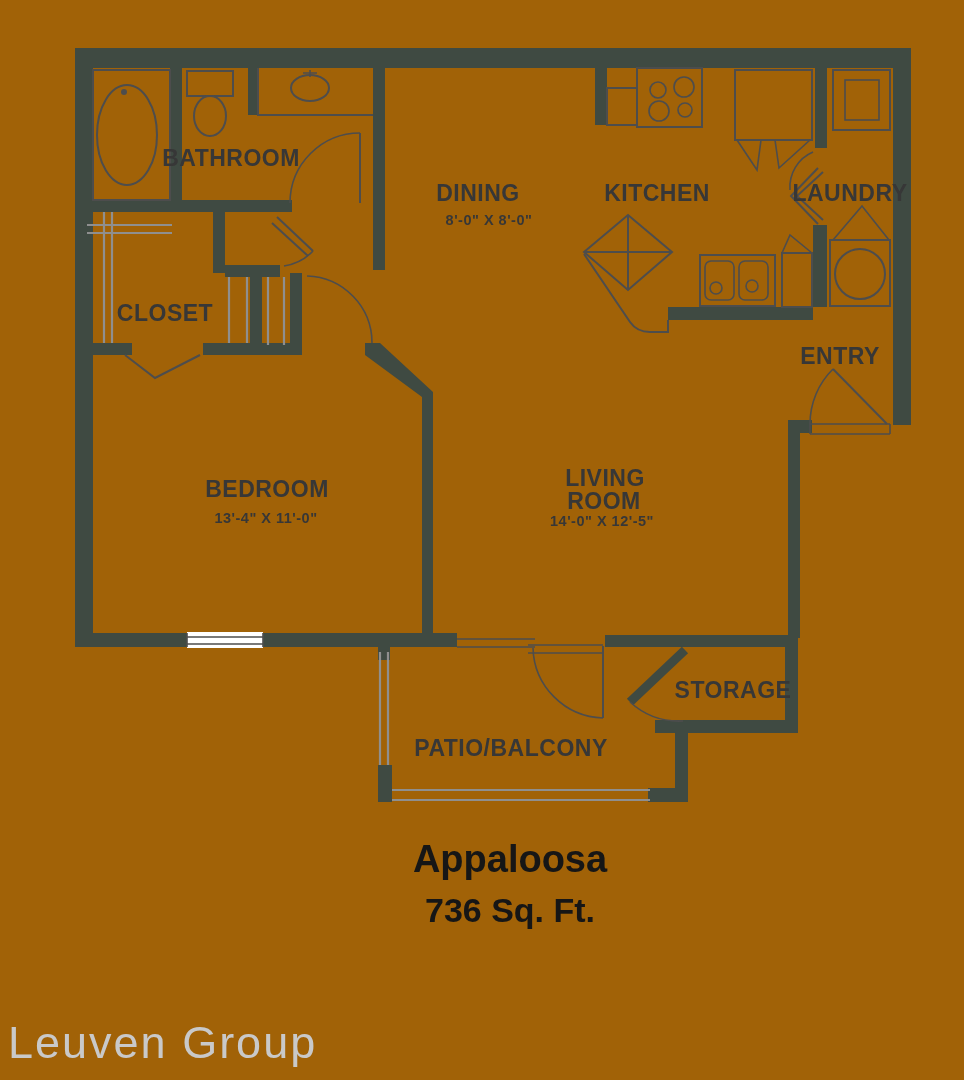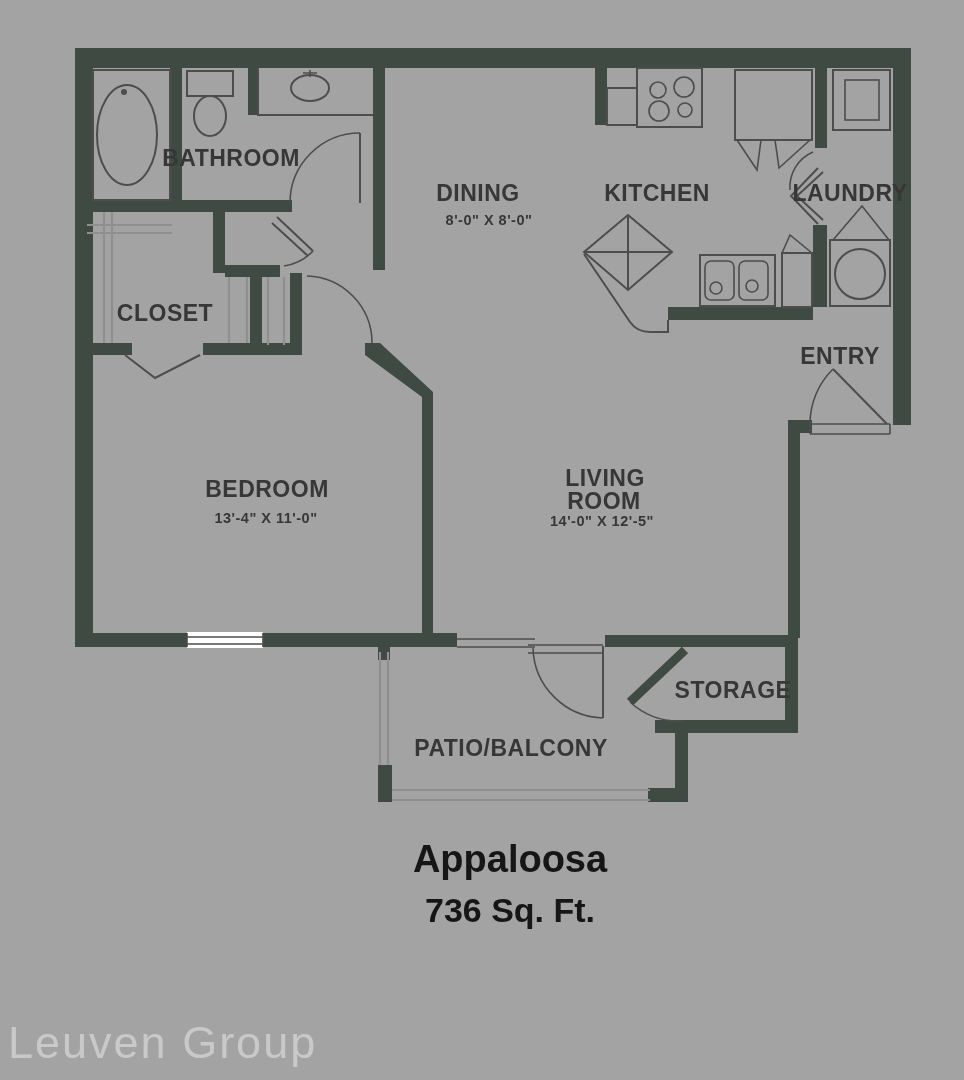--- a/index.html
+++ b/index.html
@@ -1,16 +1,16 @@
 <!DOCTYPE html>
 <html style="--wall: #3f4a42; --line: #4d4d4d; --rail: #8f8f8f; --label: #373737; --title: #161616; --watermark: #c9c9c9;"><head>
 <meta charset="utf-8">
 <style>
   html,body{margin:0;padding:0;background:#ffffff;}
-  .page{position:relative;width:964px;height:1080px;background:#a3a3a3;overflow:hidden;
+  .page{position:relative;width:964px;height:1080px;background:#a16207;overflow:hidden;
         font-family:"Liberation Sans",sans-serif;}
   svg{display:block;}
   .wall{fill:var(--wall,#3f4a42);stroke:none;}
   .leaf{stroke:var(--wall,#3f4a42);stroke-width:9;fill:none;}
   .thin{fill:none;stroke:var(--line,#4d4d4d);stroke-width:2;}
   .thin15{fill:none;stroke:var(--line,#4d4d4d);stroke-width:1.6;}
   .rail{fill:none;stroke:var(--rail,#8f8f8f);stroke-width:2.2;}
   .dot{fill:var(--line,#4d4d4d);}
   text.room{fill:var(--label,#373737);font-family:"Liberation Sans",sans-serif;
             font-size:23px;font-weight:700;letter-spacing:.5px;text-anchor:middle;}

